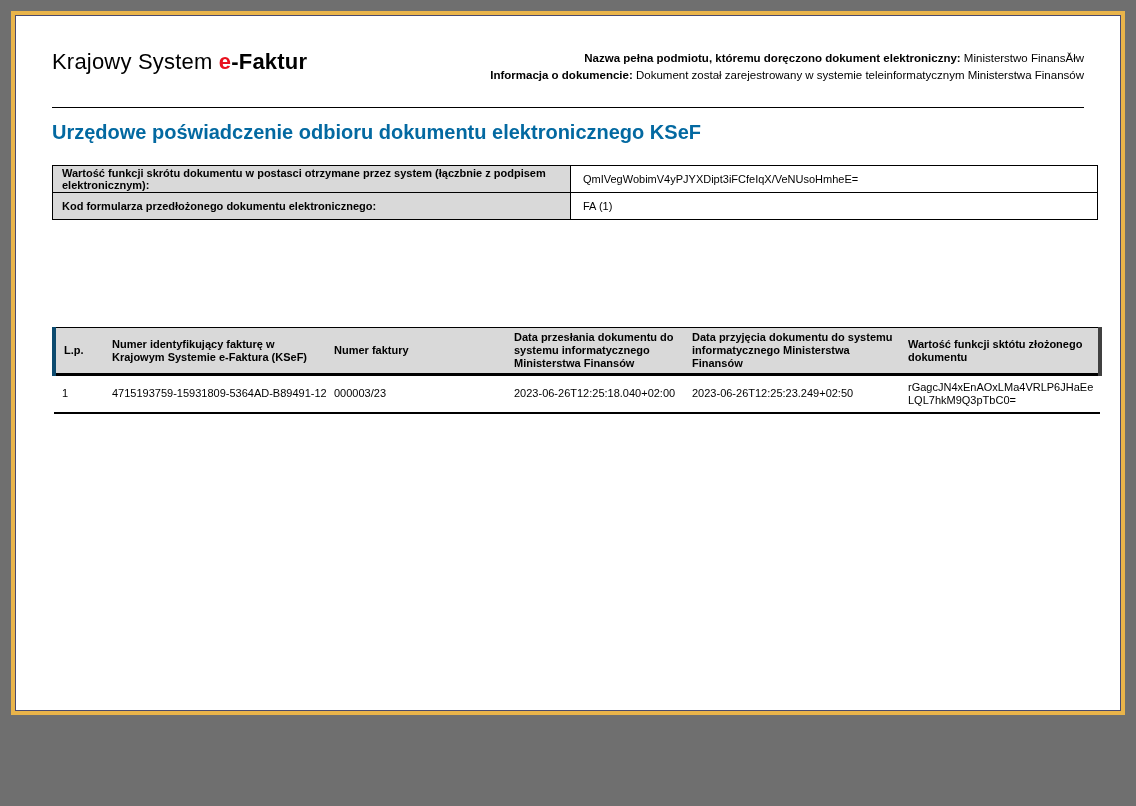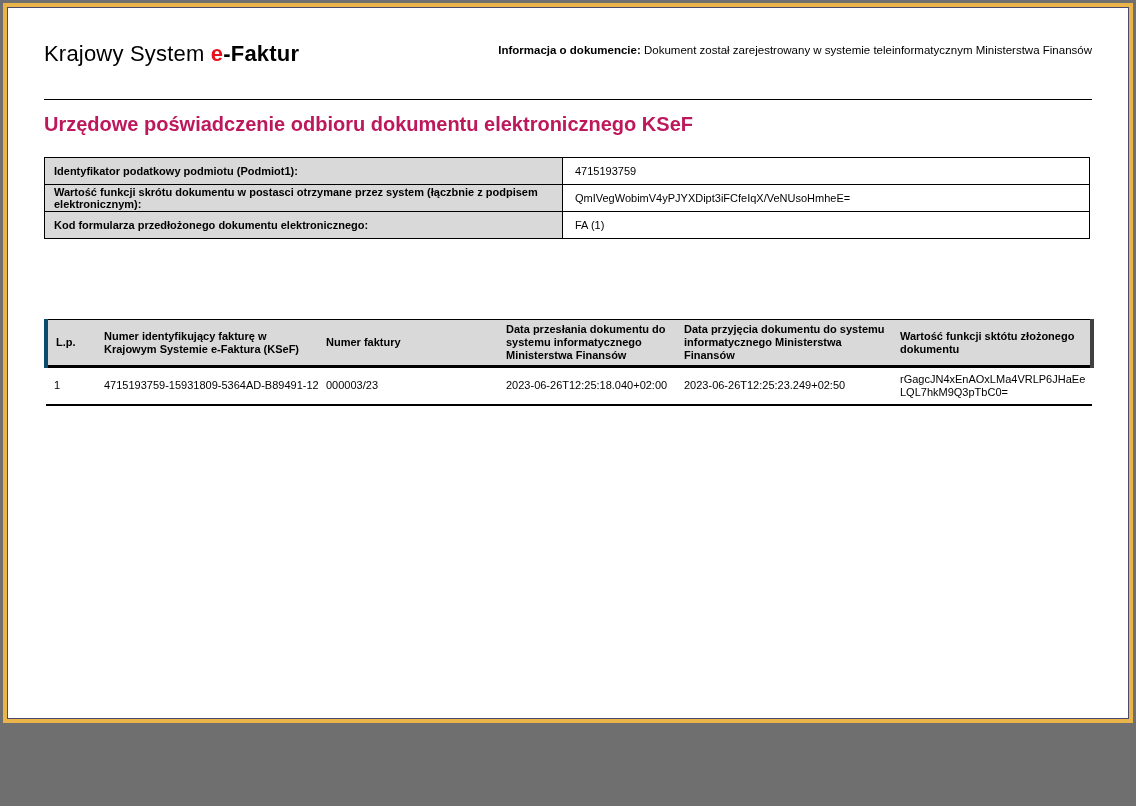--- a/index.html
+++ b/index.html
@@ -5,21 +5,21 @@
   * { box-sizing: border-box; }
   html, body { margin: 0; padding: 0; }
   body {
     width: 1136px; height: 806px;
     font-family: "Liberation Sans", "DejaVu Sans", sans-serif;
     background: #6f6f6f;
     overflow: hidden;
   }
   .frame {
     width: 1136px; height: 726px;
-    padding: 3px;
+    padding: 11px;
     background: #6f6f6f;
   }
   .gold {
     width: 100%; height: 100%;
     border: 4px solid #e9b44a;
     background: #fff;
     position: relative;
   }
   .page {
     position: absolute; inset: 0;
@@ -45,21 +45,21 @@
   }
   .hdr-right b { font-weight: bold; }
 
   .rule {
     position: absolute; left: 36px; right: 36px; top: 91px;
     border-top: 1px solid #000; height: 0;
   }
 
   .title {
     position: absolute; left: 36px; top: 105px;
-    font-size: 20px; font-weight: bold; color: #be185d;
+    font-size: 20px; font-weight: bold; color: #0369a1;
     white-space: nowrap;
   }
 
   
   table { border-collapse: collapse; }
   .info-table {
     position: absolute; left: 36px; top: 149px;
     width: 1046px; table-layout: fixed;
   }
   .info-table td {
@@ -120,33 +120,30 @@
 
 <div class="frame">
   <div class="gold">
     <div class="page">
 
       <div class="logo">
         <span>Krajowy System </span><span class="e">e</span><span class="hy">-</span><span class="fk">Faktur</span>
       </div>
 
       <div class="hdr-right">
+        <div><b>Nazwa pełna podmiotu, któremu doręczono dokument elektroniczny:</b><span> Ministerstwo FinansĂłw</span></div>
         <div><b>Informacja o dokumencie:</b><span> Dokument został zarejestrowany w systemie teleinformatycznym Ministerstwa Finansów</span></div>
       </div>
 
       <div class="rule"></div>
 
       <div class="title">Urzędowe poświadczenie odbioru dokumentu elektronicznego KSeF</div>
 
       <table class="info-table">
         <tbody>
-          <tr>
-            <td class="lbl">Identyfikator podatkowy podmiotu (Podmiot1):</td>
-            <td class="val">4715193759</td>
-          </tr>
           <tr>
             <td class="lbl">Wartość funkcji skrótu dokumentu w postasci otrzymane przez system (łączbnie z podpisem elektronicznym):</td>
             <td class="val">QmIVegWobimV4yPJYXDipt3iFCfeIqX/VeNUsoHmheE=</td>
           </tr>
           <tr>
             <td class="lbl">Kod formularza przedłożonego dokumentu elektronicznego:</td>
             <td class="val">FA (1)</td>
           </tr>
         </tbody>
       </table>

